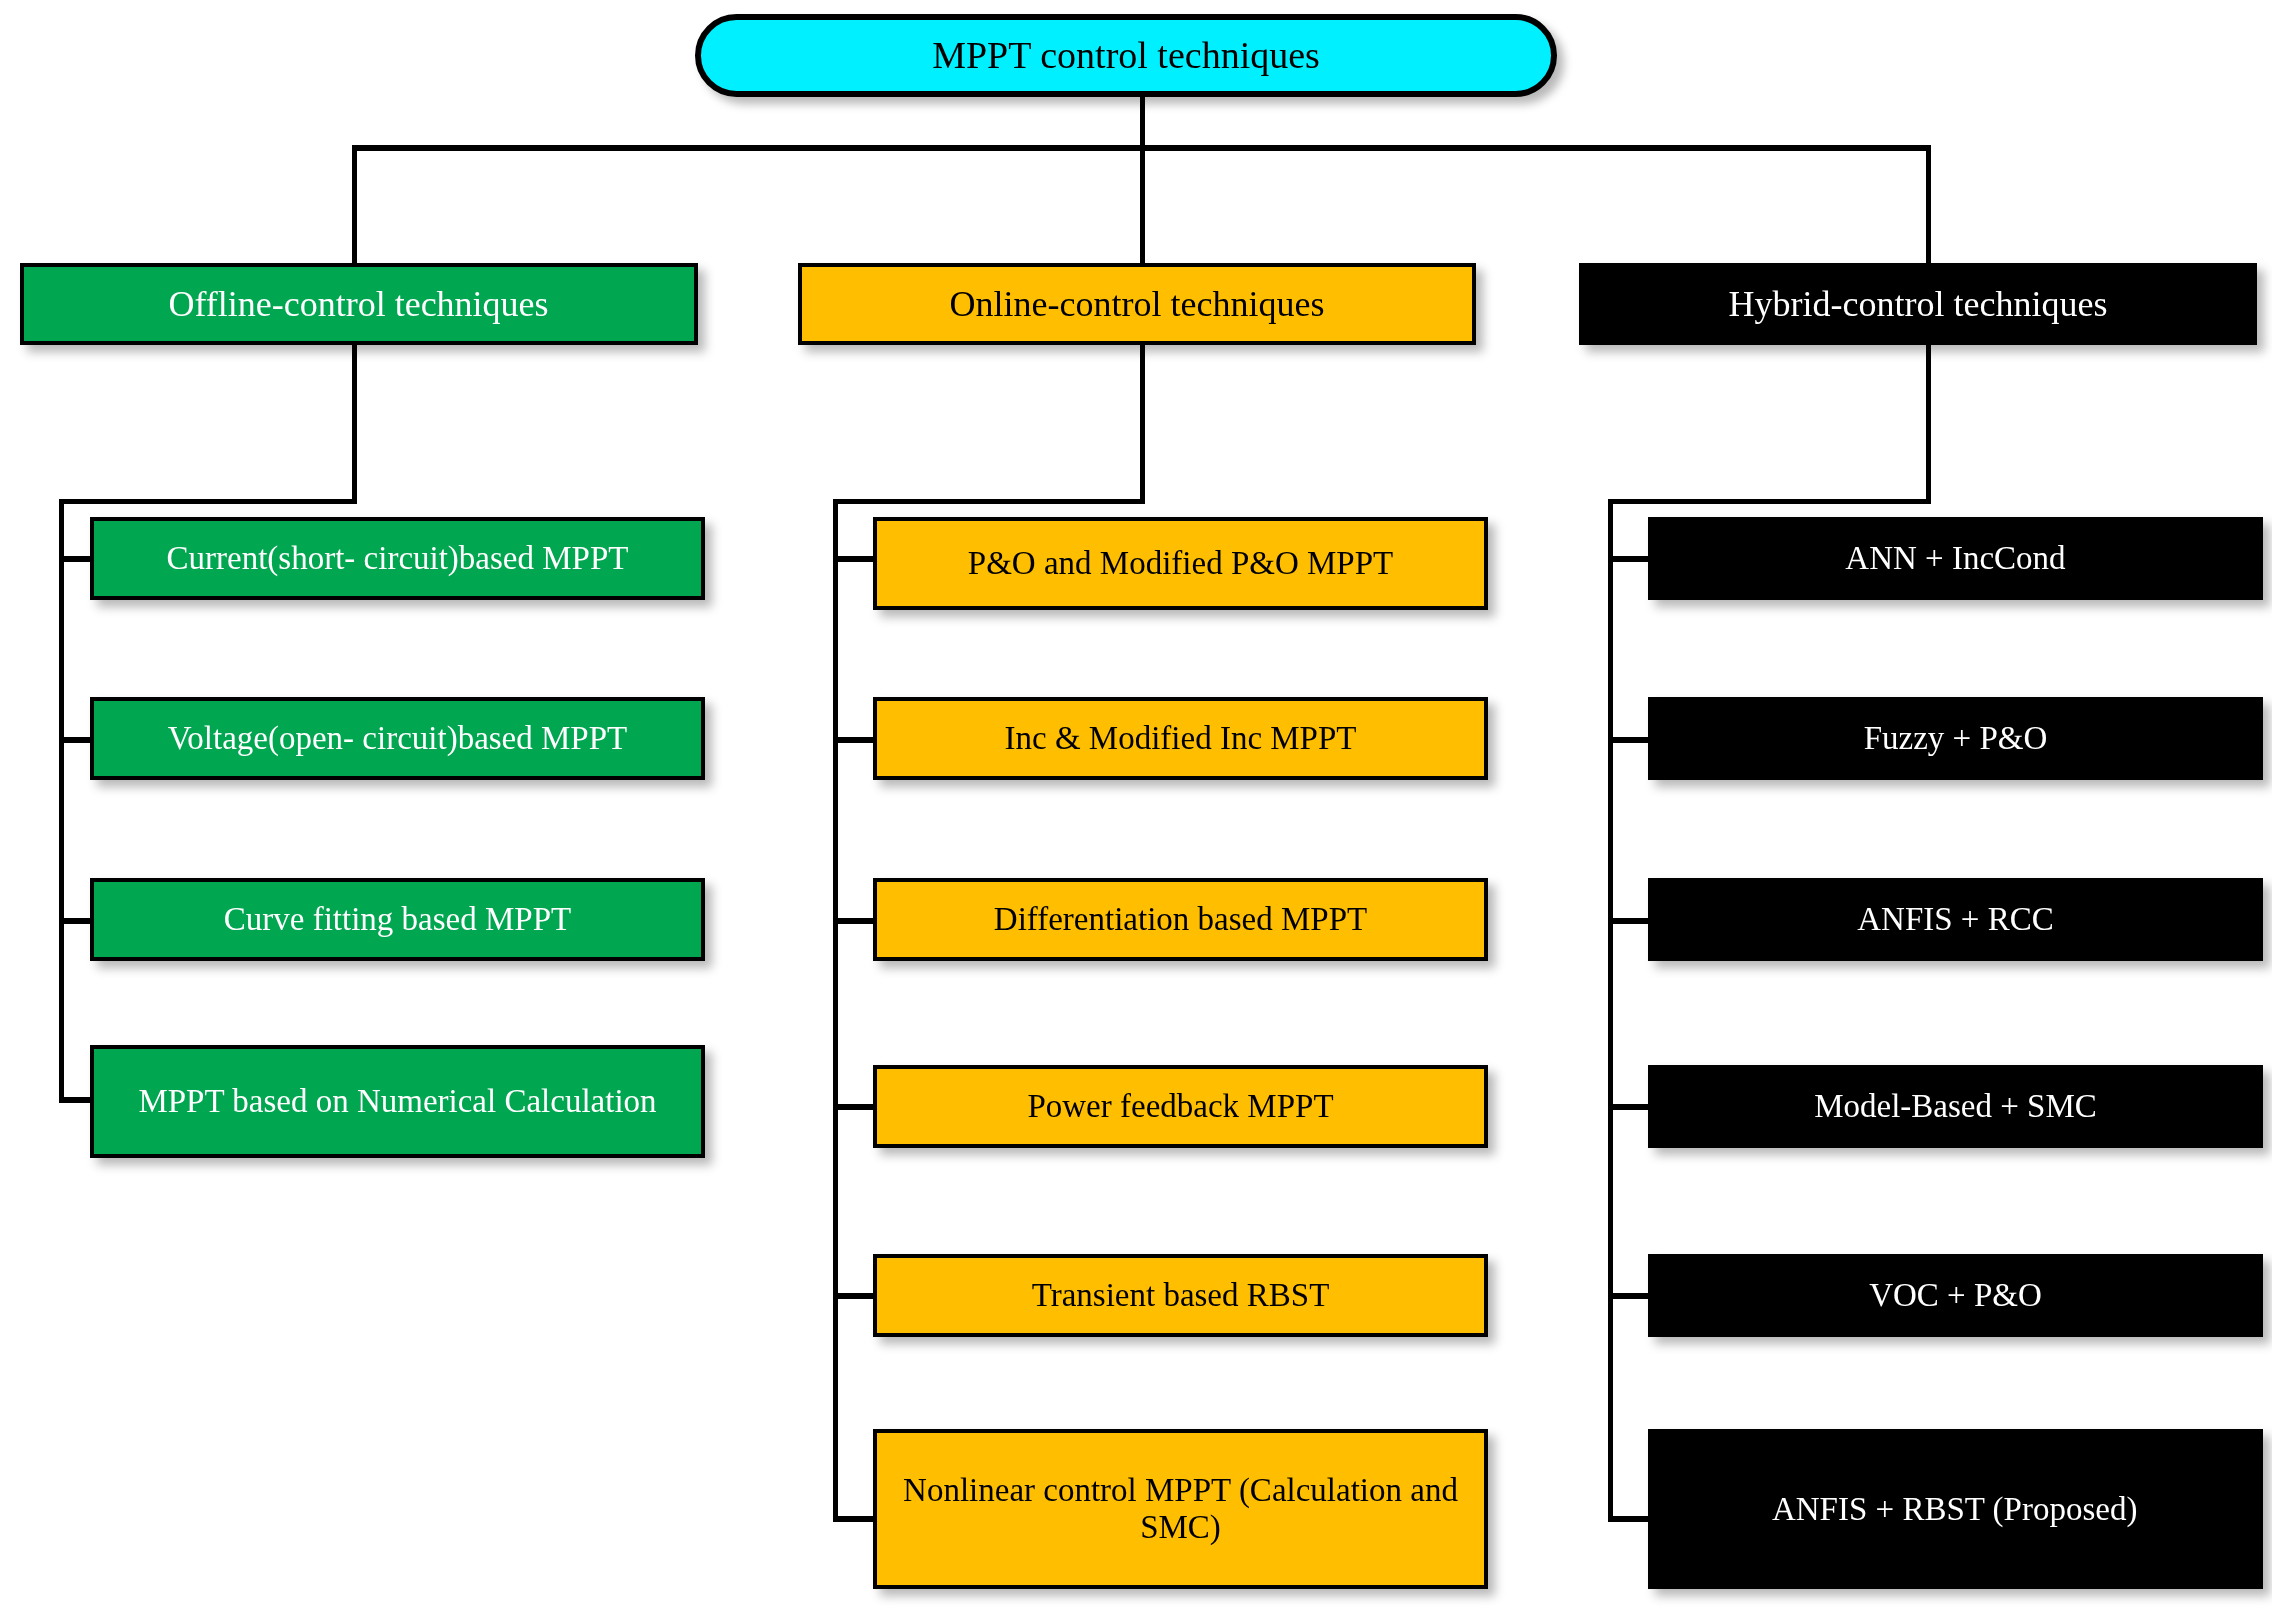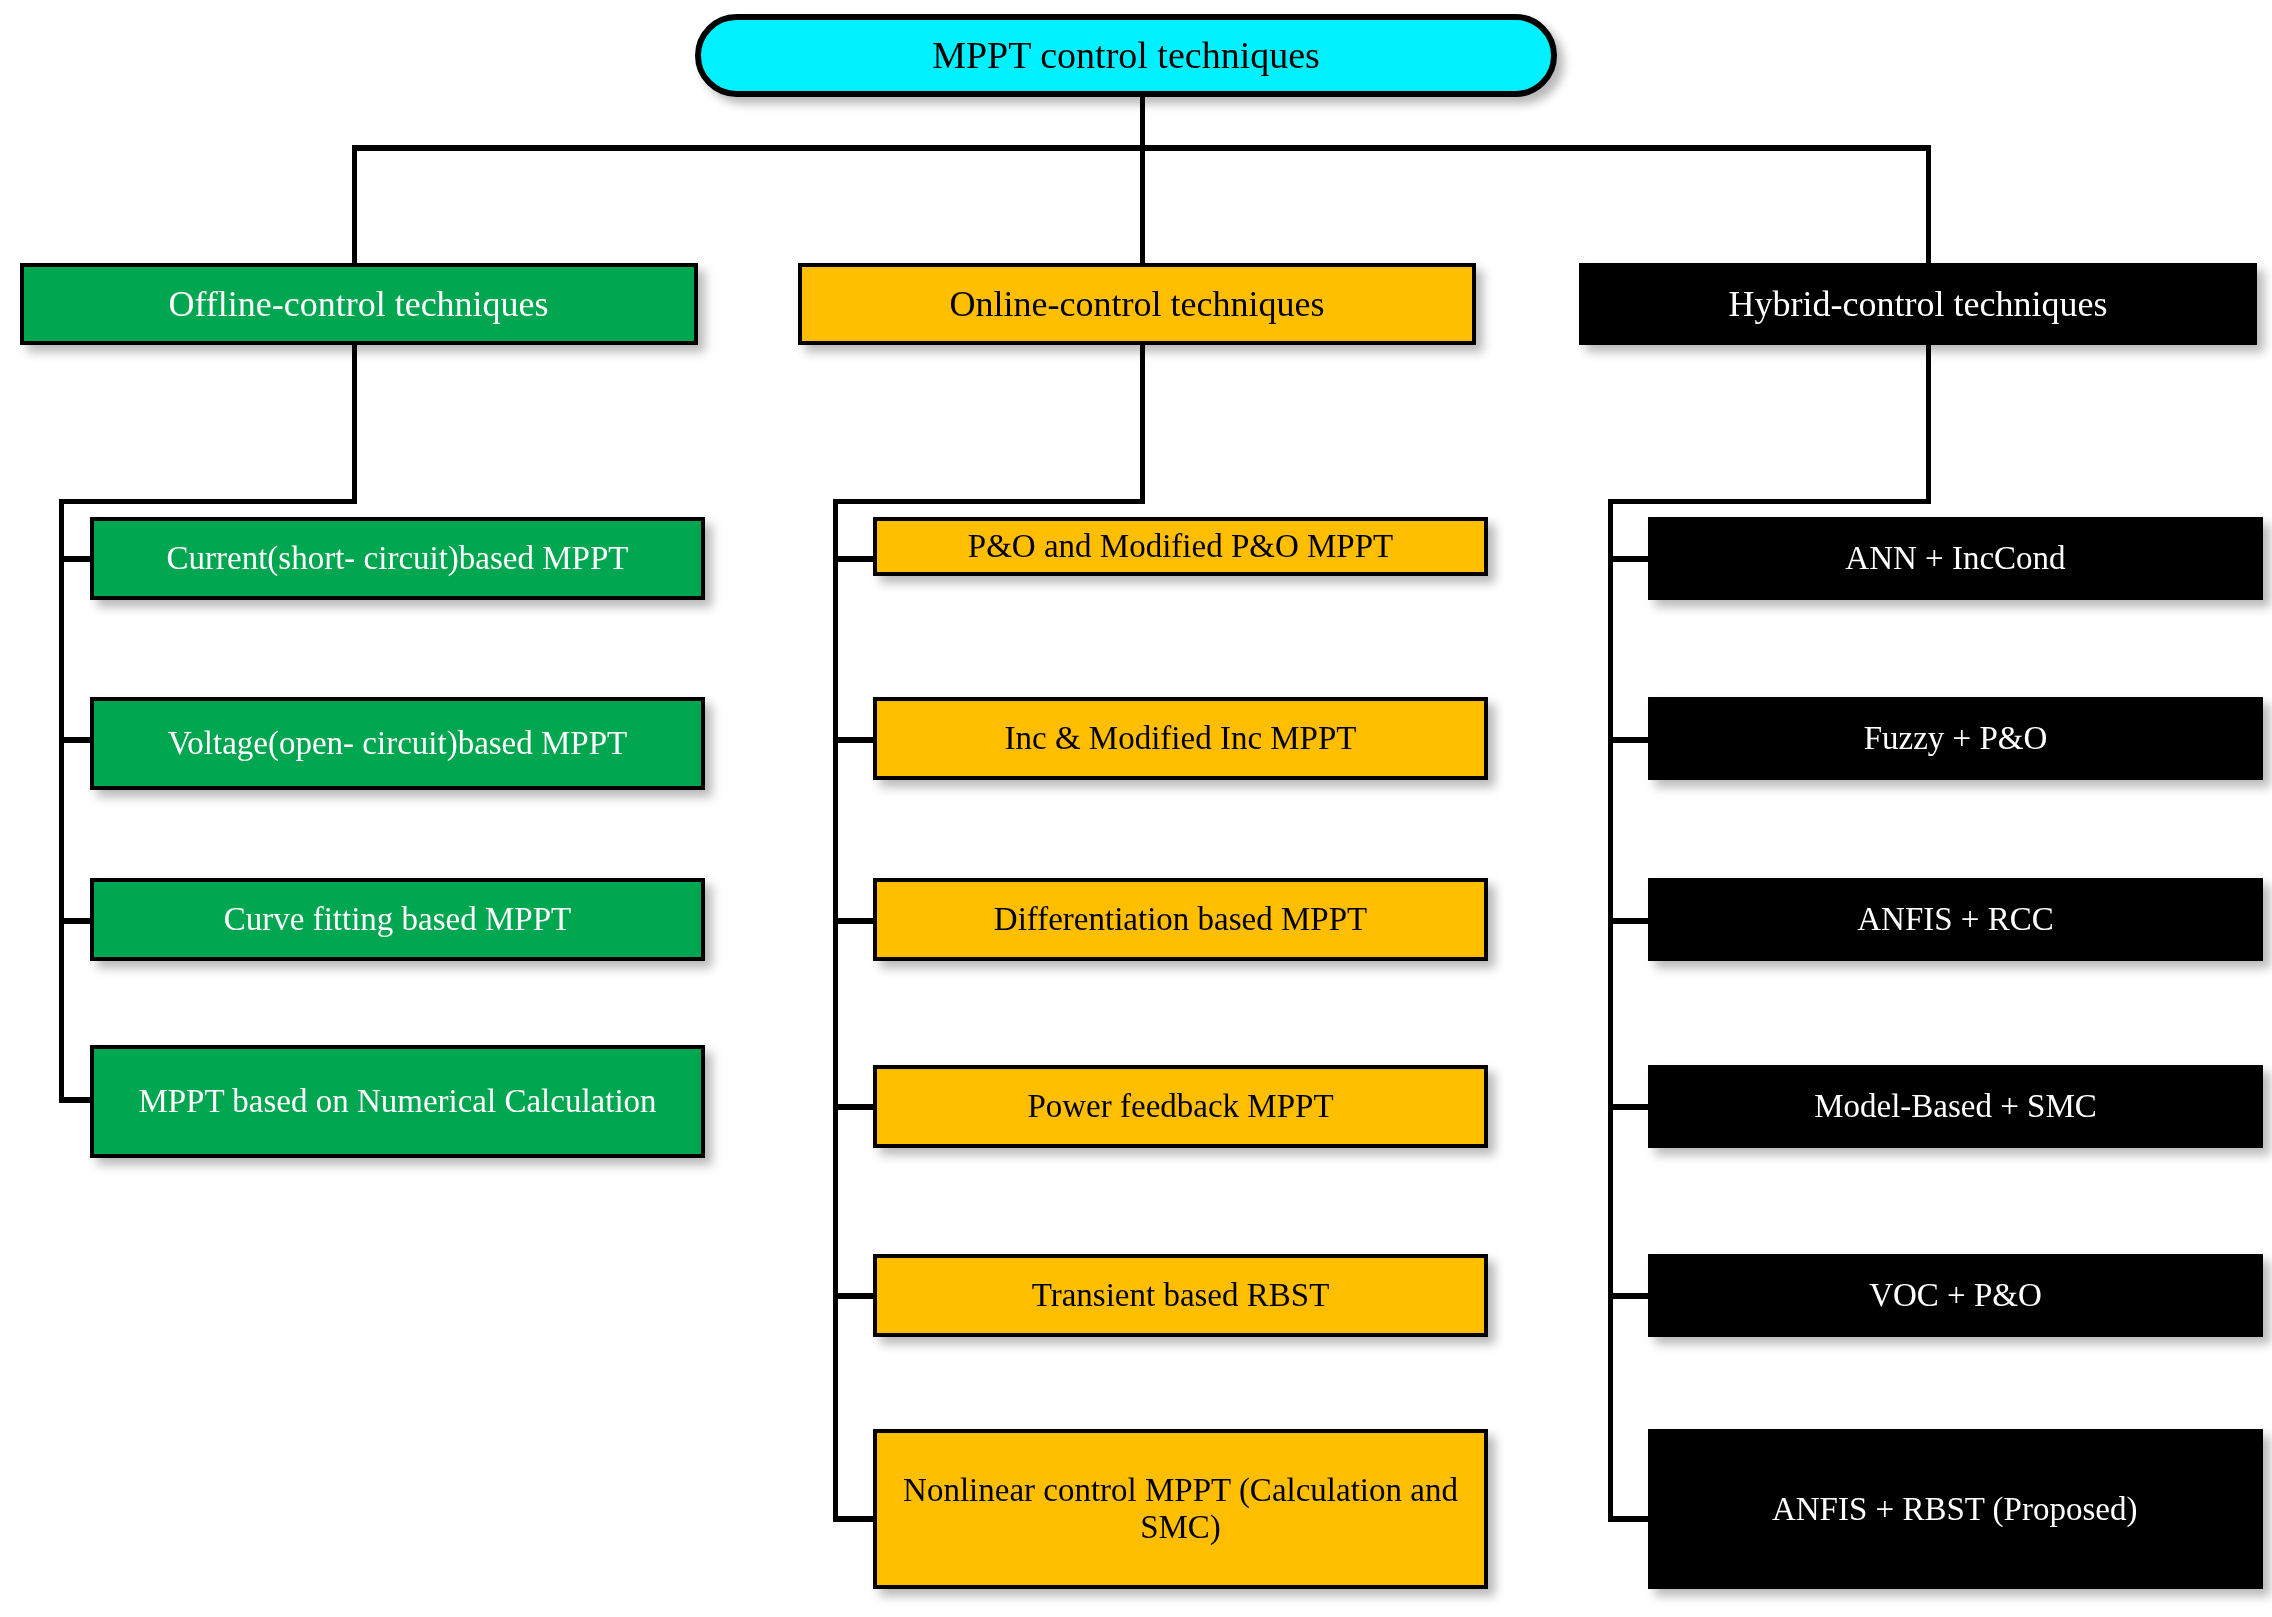--- a/index.html
+++ b/index.html
@@ -69,41 +69,41 @@
   <div class="ln hln" style="left:59px;top:499px;width:298px;height:4.9px;"></div>
   <div class="ln vln" style="left:59px;top:499px;width:4.9px;height:604px;"></div>
   <div class="ln hln" style="left:59px;top:556px;width:35px;height:6.3px;"></div>
   <div class="ln hln" style="left:59px;top:737px;width:35px;height:6.3px;"></div>
   <div class="ln hln" style="left:59px;top:918px;width:35px;height:6.3px;"></div>
   <div class="ln hln" style="left:59px;top:1097px;width:35px;height:6.3px;"></div>
 
   <div class="node child green" style="left:90px;top:517px;width:615px;height:83px;">
     <span>Current(short- circuit)based MPPT</span>
   </div>
-  <div class="node child green" style="left:90px;top:697px;width:615px;height:93px;">
+  <div class="node child green" style="left:90px;top:697px;width:615px;height:83px;">
     <span>Voltage(open- circuit)based MPPT</span>
   </div>
   <div class="node child green" style="left:90px;top:878px;width:615px;height:83px;">
     <span>Curve fitting based MPPT</span>
   </div>
   <div class="node child green" style="left:90px;top:1045px;width:615px;height:113px;">
     <span>MPPT based on Numerical Calculation</span>
   </div>
 
   <div class="ln vln" style="left:1140px;top:345px;width:4.9px;height:159px;"></div>
   <div class="ln hln" style="left:833px;top:499px;width:312px;height:4.9px;"></div>
   <div class="ln vln" style="left:833px;top:499px;width:4.9px;height:1022px;"></div>
   <div class="ln hln" style="left:833px;top:556px;width:42px;height:6.3px;"></div>
   <div class="ln hln" style="left:833px;top:737px;width:42px;height:6.3px;"></div>
   <div class="ln hln" style="left:833px;top:918px;width:42px;height:6.3px;"></div>
   <div class="ln hln" style="left:833px;top:1104px;width:42px;height:6.3px;"></div>
   <div class="ln hln" style="left:833px;top:1293px;width:42px;height:6.3px;"></div>
   <div class="ln hln" style="left:833px;top:1516px;width:42px;height:6.3px;"></div>
 
-  <div class="node child orange" style="left:873px;top:517px;width:615px;height:59px;">
+  <div class="node child orange" style="left:873px;top:517px;width:615px;height:93px;">
     <span>P&amp;O and Modified P&amp;O MPPT</span>
   </div>
   <div class="node child orange" style="left:873px;top:697px;width:615px;height:83px;">
     <span>Inc &amp; Modified Inc MPPT</span>
   </div>
   <div class="node child orange" style="left:873px;top:878px;width:615px;height:83px;">
     <span>Differentiation based MPPT</span>
   </div>
   <div class="node child orange" style="left:873px;top:1065px;width:615px;height:83px;">
     <span>Power feedback MPPT</span>

